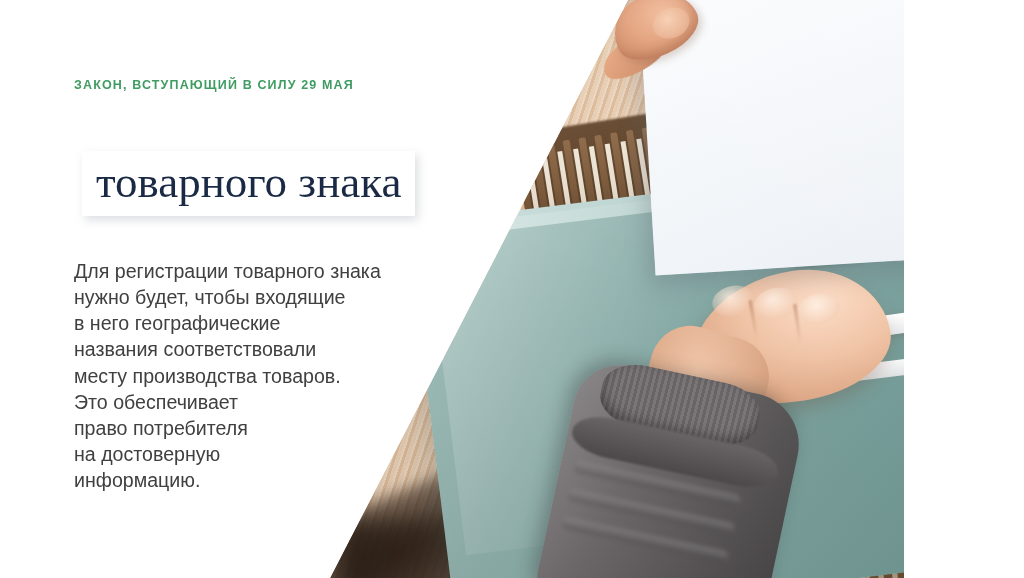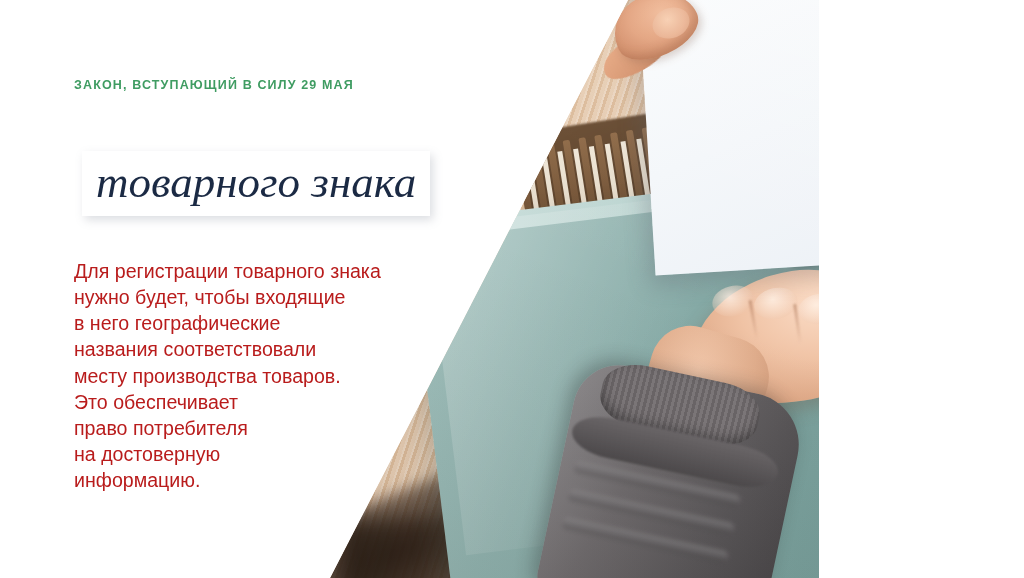--- a/index.html
+++ b/index.html
@@ -1,17 +1,17 @@
 <!DOCTYPE html>
 <html><head>
 <meta charset="utf-8">
 <style>
   html,body{margin:0;padding:0;background:#fff;}
   #stage{
-    position:relative;width:819px;height:578px;overflow:hidden;
+    position:relative;width:904px;height:578px;overflow:hidden;
     background:#ffffff;
     font-family:"Liberation Sans", sans-serif;
   }
 
   
   .photo{
     position:absolute;inset:0;
     -webkit-clip-path:polygon(628px 0, 1024px 0, 1024px 578px, 330px 578px);
     clip-path:polygon(628px 0, 1024px 0, 1024px 578px, 330px 578px);
     overflow:hidden;
@@ -241,26 +241,26 @@
   .hl-line{
     display:inline-block;
     font-family:"Liberation Serif", serif;
     font-size:45px;line-height:1.0;font-weight:400;
     color:#1b2a44;
     background:#ffffff;
     padding:9px 14px 11px 14px;
     box-shadow:3px 4px 9px rgba(120,128,142,.26);
     white-space:nowrap;
   }
-  .hl-line.second{margin-top:7px;margin-left:22px;font-style:italic;}
+  .hl-line.second{margin-top:7px;margin-left:22px;}
 
   .body-text{
     position:absolute;left:74px;top:258px;width:380px;
     font-size:19.6px;line-height:1.335;
-    color:#b91c1c;
+    color:#404040;
     white-space:pre-line;
   }
 </style>
 </head>
 <body>
 
 <div id="stage">
 
   <div class="photo">
     <div class="photo-inner">

